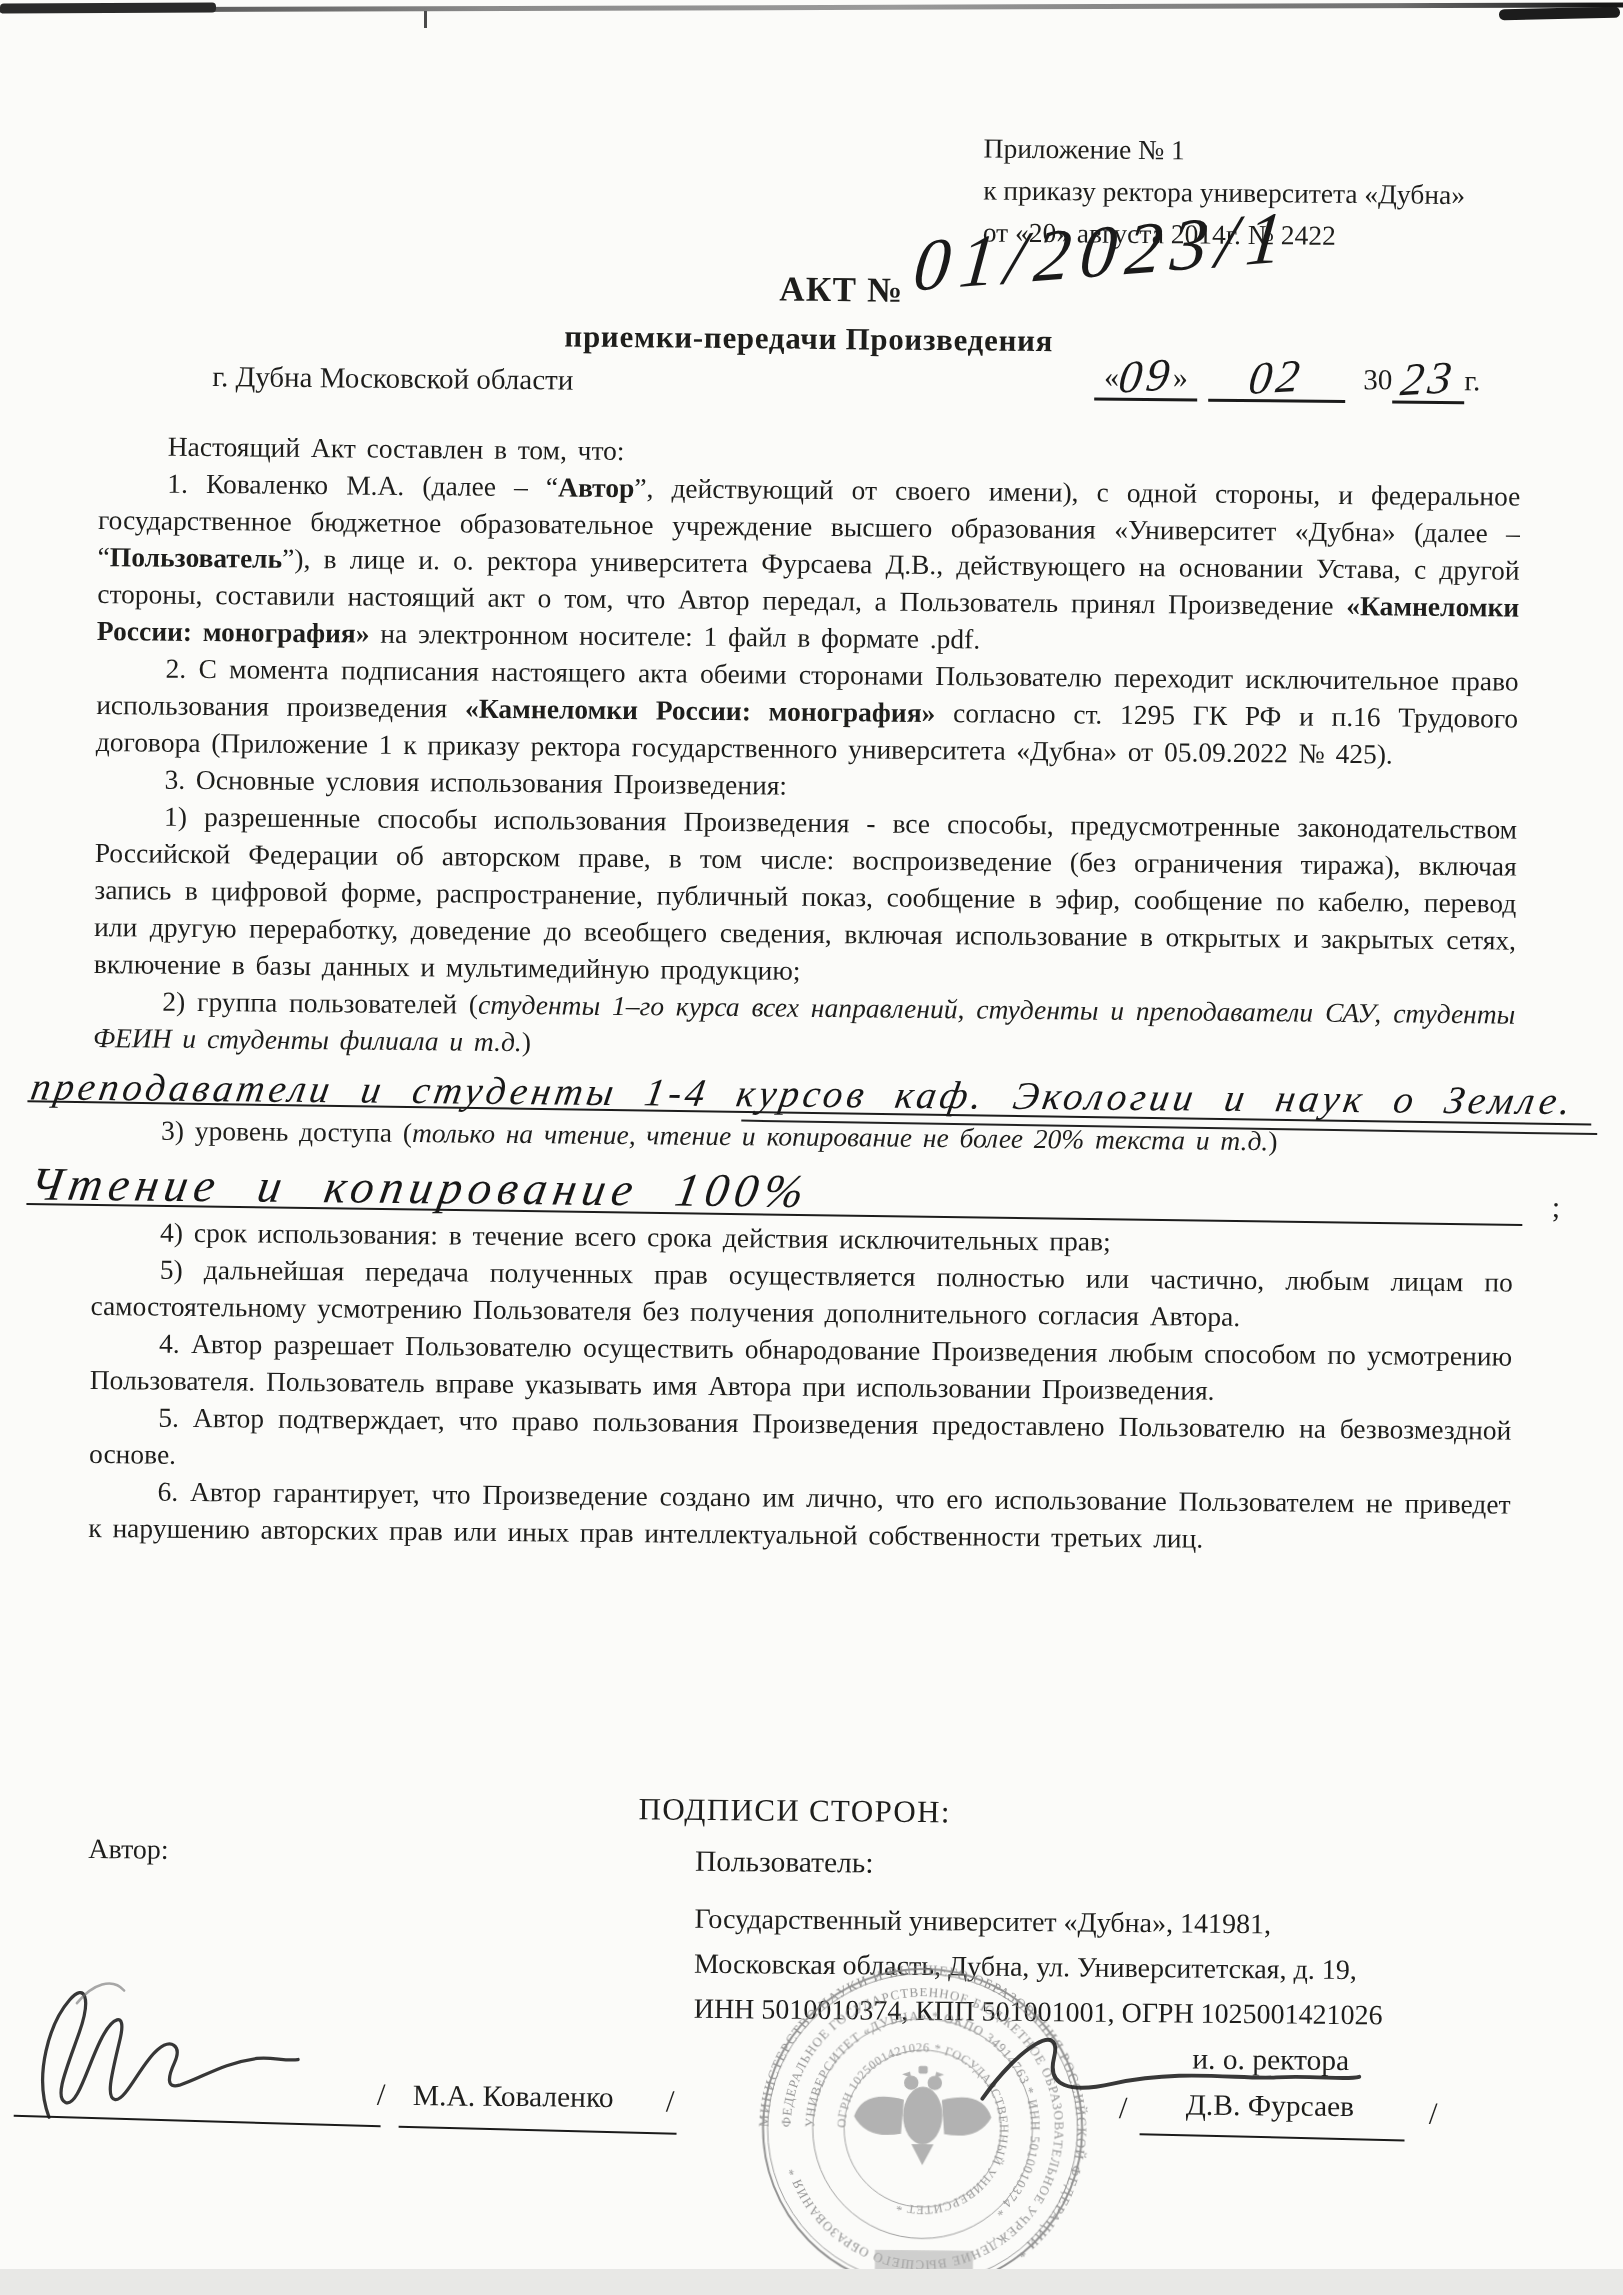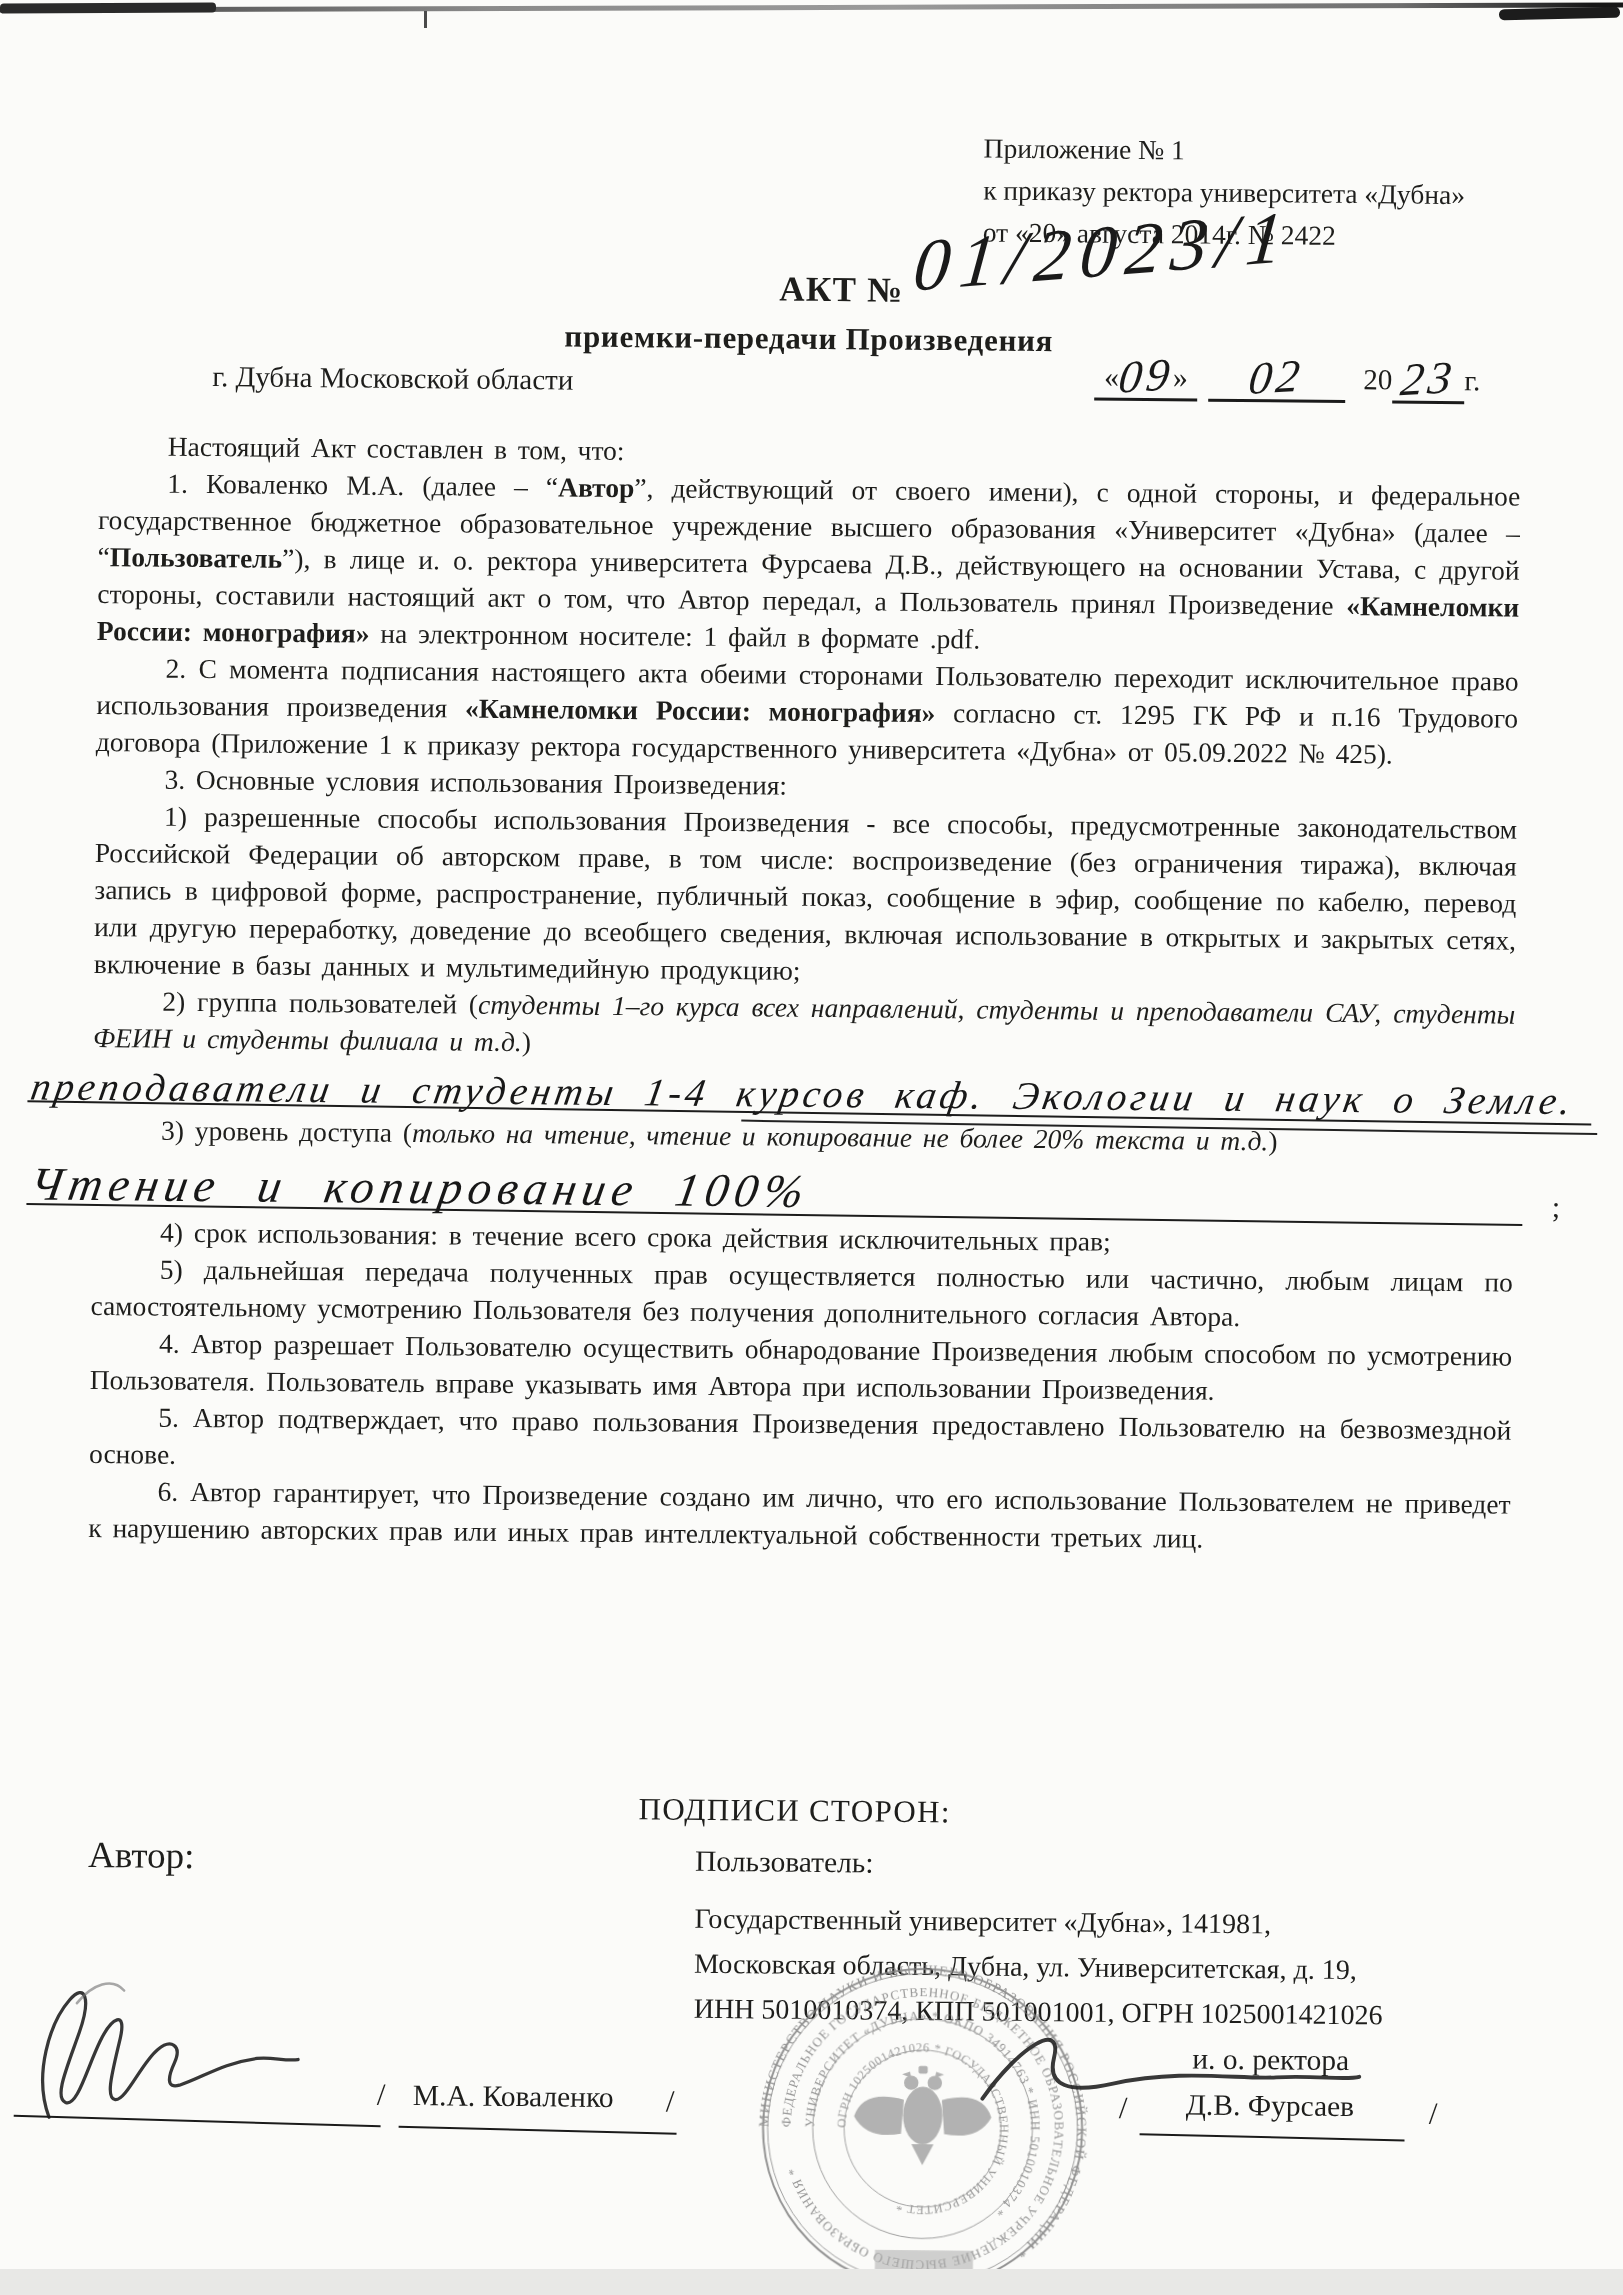--- a/index.html
+++ b/index.html
@@ -47,21 +47,21 @@
     transform:skewX(-9deg); letter-spacing:3.9px; word-spacing:14.4px; color:#181818;}
   .hw-underline{position:absolute; bottom:2.6px; border-bottom:2.6px solid #1c1c1c;}
   .hw-full .hw-underline{left:0; right:-11.8px; transform:rotate(0.3deg);}
   .hw-full::after{content:""; position:absolute; left:46%; right:-18.3px; bottom:-7.9px; border-bottom:2.6px solid #222; transform:rotate(0.35deg);}
   .hw-partial{height:63px;}
   .hw-partial .hw-text{font-size:47px; letter-spacing:5.9px; word-spacing:19.6px; bottom:7.9px;}
   .hw-partial .hw-underline{left:0; right:56px; transform:rotate(0.25deg);}
   .hw-suffix{position:absolute; right:18.3px; bottom:0; font-size:30px;}
 
   .sig-title{position:absolute; left:0; top:1786px; width:1624px; text-align:center; font-size:31px; letter-spacing:1.3px;}
-  .lbl-author{position:absolute; left:106px; top:1833px; font-size:37px;}
+  .lbl-author{position:absolute; left:106px; top:1833px; font-size:28px;}
   .lbl-user{position:absolute; left:713px; top:1839px; font-size:29.5px;}
   .addr{position:absolute; left:713px; top:1890px; width:877px; font-size:28px; line-height:45px;}
 
   .sig-author-svg{position:absolute; left:33px; top:1964px;}
   .sig-rector-svg{position:absolute; left:992px; top:2002px;}
   .u-line{position:absolute; border-top:2.6px solid #1b1b1b;}
   .u1{left:34px; top:2119px; width:367px; transform:rotate(1.1deg);}
   .u2{left:419px; top:2125px; width:278px; transform:rotate(0.9deg);}
   .u3{left:1160px; top:2125px; width:265px; transform:rotate(0.8deg);}
   .slash{position:absolute; font-size:31px;}
@@ -93,21 +93,21 @@
       <div>от «20» августа 2014г. № 2422</div>
     </div>
 
     <div class="act-label">АКТ №</div>
     <div class="act-number hw">01/2023/1</div>
     <div class="subtitle">приемки-передачи Произведения</div>
 
     <div class="city">г. Дубна Московской области</div>
 
     <div class="dateline">
-      <span class="seg seg-day"><span class="q">«</span><span class="d-hw hw">09</span><span class="q">»</span></span><span class="seg seg-month"><span class="d-hw hw">02</span></span><span class="yr-print">20</span><span class="seg seg-year"><span class="d-hw hw">23</span></span><span>г.</span>
+      <span class="seg seg-day"><span class="q">«</span><span class="d-hw hw">09</span><span class="q">»</span></span><span class="seg seg-month"><span class="d-hw hw">02</span></span><span class="yr-print">30</span><span class="seg seg-year"><span class="d-hw hw">23</span></span><span>г.</span>
     </div>
 
     <div class="doc-body">
         <p class="para ind"><span>Настоящий Акт составлен в том, что:</span></p>
         <p class="para ind"><span>1. Коваленко М.А. (далее – “</span><span class="run-b">Автор</span><span>”, действующий от своего имени), с одной стороны, и федеральное государственное бюджетное образовательное учреждение высшего образования «Университет «Дубна» (далее – “</span><span class="run-b">Пользователь</span><span>”), в лице и. о. ректора университета Фурсаева Д.В., действующего на основании Устава, с другой стороны, составили настоящий акт о том, что Автор передал, а Пользователь принял Произведение </span><span class="run-b">«Камнеломки России: монография»</span><span> на электронном носителе: 1 файл в формате .pdf.</span></p>
         <p class="para ind"><span>2. С момента подписания настоящего акта обеими сторонами Пользователю переходит исключительное право использования произведения </span><span class="run-b">«Камнеломки России: монография»</span><span> согласно ст. 1295 ГК РФ и п.16 Трудового договора (Приложение 1 к приказу ректора государственного университета «Дубна» от 05.09.2022 № 425).</span></p>
         <p class="para ind"><span>3. Основные условия использования Произведения:</span></p>
         <p class="para ind"><span>1) разрешенные способы использования Произведения - все способы, предусмотренные законодательством Российской Федерации об авторском праве, в том числе: воспроизведение (без ограничения тиража), включая запись в цифровой форме, распространение, публичный показ, сообщение в эфир, сообщение по кабелю, перевод или другую переработку, доведение до всеобщего сведения, включая использование в открытых и закрытых сетях, включение в базы данных и мультимедийную продукцию;</span></p>
         <p class="para ind"><span>2) группа пользователей (</span><span class="run-i">студенты 1–го курса всех направлений, студенты и преподаватели САУ, студенты ФЕИН и студенты филиала и т.д.</span><span>)</span></p>
         <div class="hw-line hw-full">

